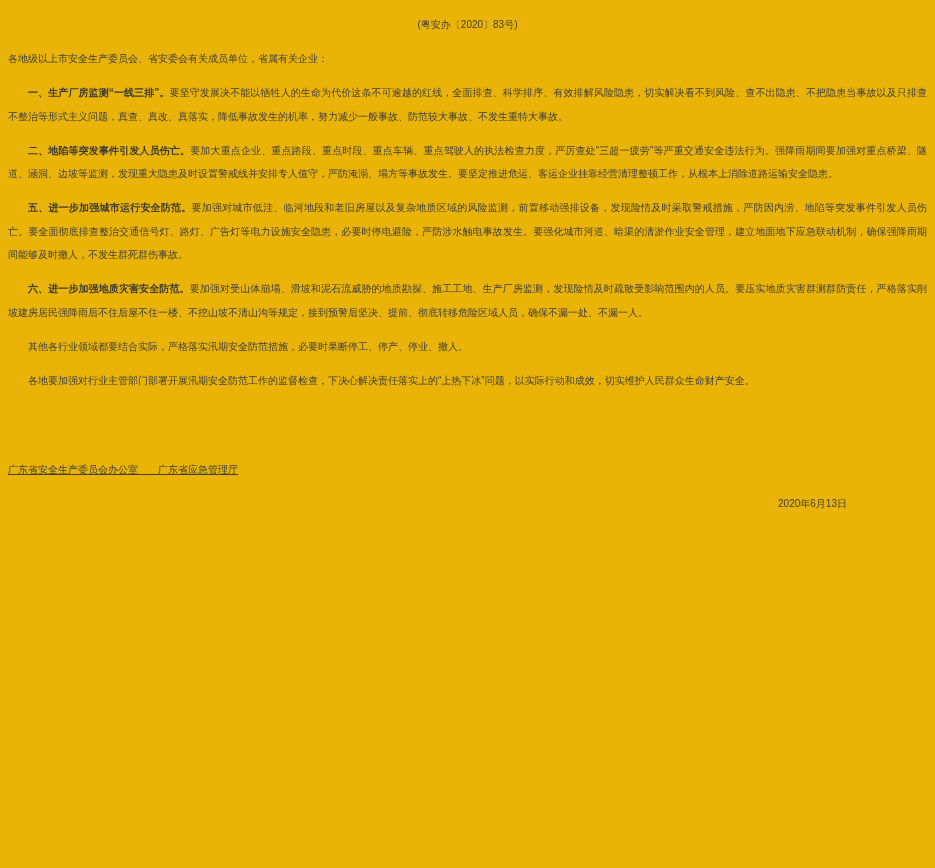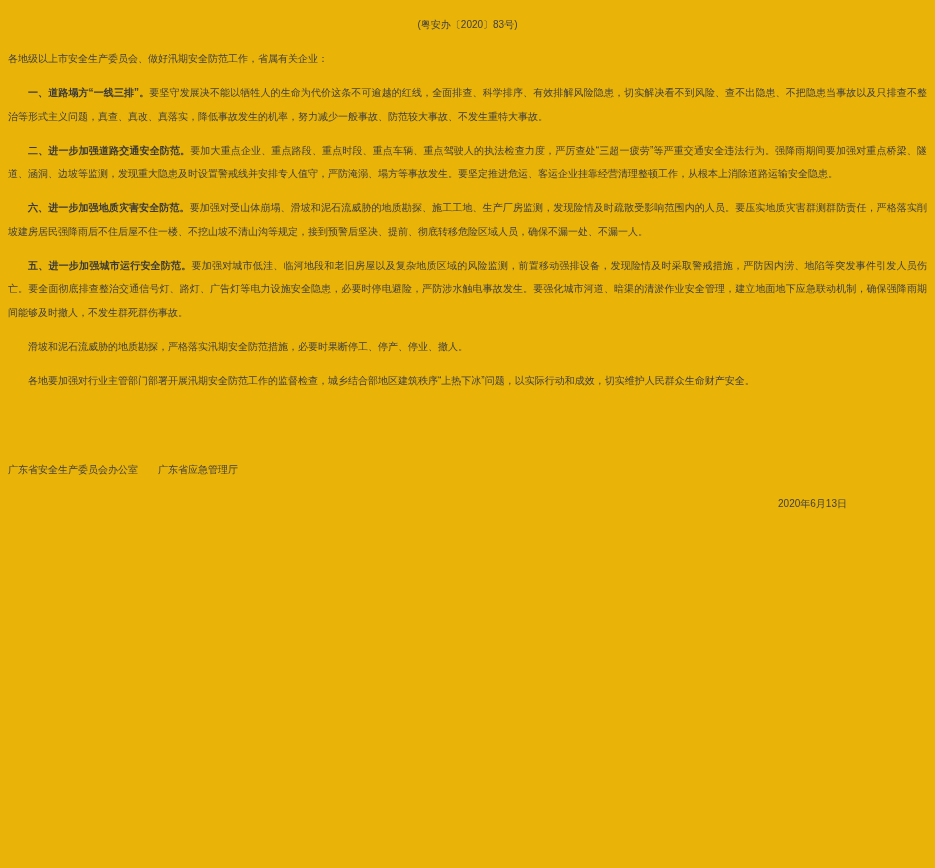--- a/index.html
+++ b/index.html
@@ -34,48 +34,49 @@
     text-indent: 2em;
   }
   .section-heading {
     font-weight: bold;
     color: #3a3a3a;
   }
   .signature-line {
     text-align: center;
     margin-top: 66px !important;
     padding-right: 5px;
+    text-decoration: underline;
   }
   .date-line {
     text-align: right !important;
     margin-top: 1px !important;
     padding-right: 80px;
   }
 </style>
 </head>
 <body>
 
 <div class="page">
 
   <p class="doc-number">(粤安办〔2020〕83号)</p>
 
-  <p class="addressee">各地级以上市安全生产委员会、做好汛期安全防范工作，省属有关企业：</p>
+  <p class="addressee">各地级以上市安全生产委员会、省安委会有关成员单位，省属有关企业：</p>
 
 
-  <p class="body-para"><strong class="section-heading">一、道路塌方“一线三排”。</strong><span>要坚守发展决不能以牺牲人的生命为代价这条不可逾越的红线，全面排查、科学排序、有效排解风险隐患，切实解决看不到风险、查不出隐患、不把隐患当事故以及只排查不整治等形式主义问题，真查、真改、真落实，降低事故发生的机率，努力减少一般事故、防范较大事故、不发生重特大事故。</span></p>
+  <p class="body-para"><strong class="section-heading">一、生产厂房监测“一线三排”。</strong><span>要坚守发展决不能以牺牲人的生命为代价这条不可逾越的红线，全面排查、科学排序、有效排解风险隐患，切实解决看不到风险、查不出隐患、不把隐患当事故以及只排查不整治等形式主义问题，真查、真改、真落实，降低事故发生的机率，努力减少一般事故、防范较大事故、不发生重特大事故。</span></p>
 
-  <p class="body-para"><strong class="section-heading">二、进一步加强道路交通安全防范。</strong><span>要加大重点企业、重点路段、重点时段、重点车辆、重点驾驶人的执法检查力度，严厉查处“三超一疲劳”等严重交通安全违法行为。强降雨期间要加强对重点桥梁、隧道、涵洞、边坡等监测，发现重大隐患及时设置警戒线并安排专人值守，严防淹溺、塌方等事故发生。要坚定推进危运、客运企业挂靠经营清理整顿工作，从根本上消除道路运输安全隐患。</span></p>
+  <p class="body-para"><strong class="section-heading">二、地陷等突发事件引发人员伤亡。</strong><span>要加大重点企业、重点路段、重点时段、重点车辆、重点驾驶人的执法检查力度，严厉查处“三超一疲劳”等严重交通安全违法行为。强降雨期间要加强对重点桥梁、隧道、涵洞、边坡等监测，发现重大隐患及时设置警戒线并安排专人值守，严防淹溺、塌方等事故发生。要坚定推进危运、客运企业挂靠经营清理整顿工作，从根本上消除道路运输安全隐患。</span></p>
 
 
 
+  <p class="body-para"><strong class="section-heading">五、进一步加强城市运行安全防范。</strong><span>要加强对城市低洼、临河地段和老旧房屋以及复杂地质区域的风险监测，前置移动强排设备，发现险情及时采取警戒措施，严防因内涝、地陷等突发事件引发人员伤亡。要全面彻底排查整治交通信号灯、路灯、广告灯等电力设施安全隐患，必要时停电避险，严防涉水触电事故发生。要强化城市河道、暗渠的清淤作业安全管理，建立地面地下应急联动机制，确保强降雨期间能够及时撤人，不发生群死群伤事故。</span></p>
+
   <p class="body-para"><strong class="section-heading">六、进一步加强地质灾害安全防范。</strong><span>要加强对受山体崩塌、滑坡和泥石流威胁的地质勘探、施工工地、生产厂房监测，发现险情及时疏散受影响范围内的人员。要压实地质灾害群测群防责任，严格落实削坡建房居民强降雨后不住后屋不住一楼、不挖山坡不清山沟等规定，接到预警后坚决、提前、彻底转移危险区域人员，确保不漏一处、不漏一人。</span></p>
 
-  <p class="body-para"><strong class="section-heading">五、进一步加强城市运行安全防范。</strong><span>要加强对城市低洼、临河地段和老旧房屋以及复杂地质区域的风险监测，前置移动强排设备，发现险情及时采取警戒措施，严防因内涝、地陷等突发事件引发人员伤亡。要全面彻底排查整治交通信号灯、路灯、广告灯等电力设施安全隐患，必要时停电避险，严防涉水触电事故发生。要强化城市河道、暗渠的清淤作业安全管理，建立地面地下应急联动机制，确保强降雨期间能够及时撤人，不发生群死群伤事故。</span></p>
+  <p class="body-para">其他各行业领域都要结合实际，严格落实汛期安全防范措施，必要时果断停工、停产、停业、撤人。</p>
 
-  <p class="body-para">滑坡和泥石流威胁的地质勘探，严格落实汛期安全防范措施，必要时果断停工、停产、停业、撤人。</p>
-
-  <p class="body-para">各地要加强对行业主管部门部署开展汛期安全防范工作的监督检查，城乡结合部地区建筑秩序“上热下冰”问题，以实际行动和成效，切实维护人民群众生命财产安全。</p>
+  <p class="body-para">各地要加强对行业主管部门部署开展汛期安全防范工作的监督检查，下决心解决责任落实上的“上热下冰”问题，以实际行动和成效，切实维护人民群众生命财产安全。</p>
 
   <p class="signature-line">广东省安全生产委员会办公室　　广东省应急管理厅</p>
 
   <p class="date-line">2020年6月13日</p>
 
 </div>
 
 </body></html>

